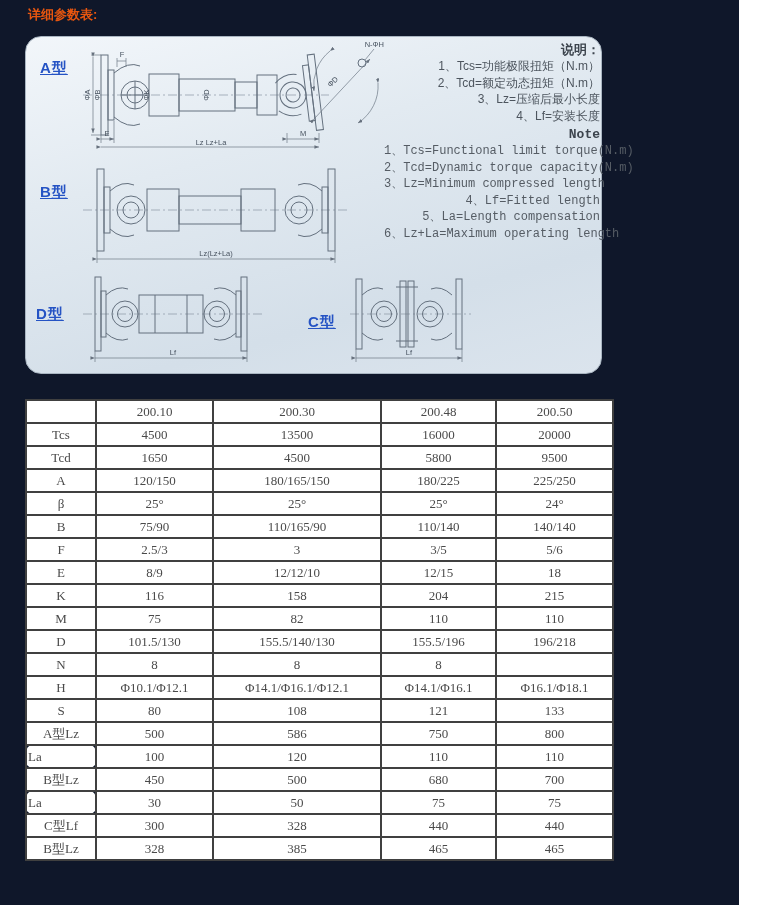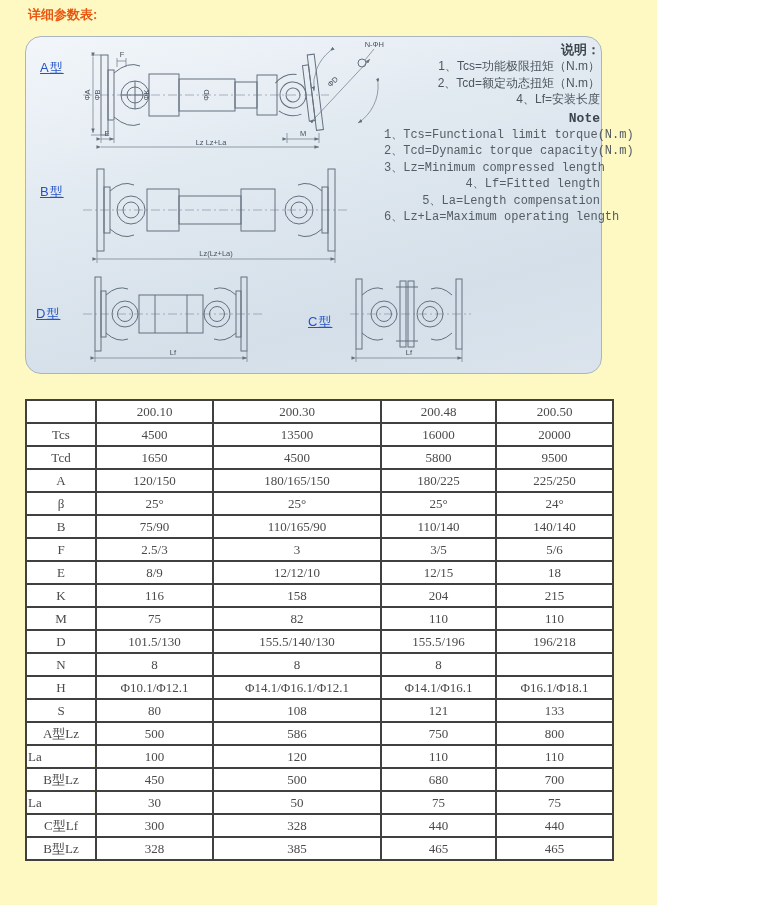--- a/index.html
+++ b/index.html
@@ -1,29 +1,29 @@
 <!DOCTYPE html>
 <html><head>
 <meta charset="utf-8">
 <style>
   * { margin:0; padding:0; box-sizing:border-box; }
   html,body { background:#ffffff; }
   body { font-family:"Liberation Sans", sans-serif; }
-  #page { position:relative; width:657px; height:905px; background:#fef9c3; overflow:hidden; }
+  #page { position:relative; width:739px; height:905px; background:#0f172a; overflow:hidden; }
 
   
   .page-title { position:absolute; left:28px; top:6px; font-size:13px; font-weight:bold; color:#e8560f; }
 
   
   .panel {
     position:absolute; left:25px; top:36px; width:577px; height:338px;
     border:1px solid #a9b5c1; border-radius:16px;
     background:linear-gradient(165deg,#f2f6fa 0%, #e2eaf1 35%, #d4dfe9 75%, #dbe4ed 100%);
   }
-  .type-label { position:absolute; color:#2553c4; font-weight:normal; font-size:13px; text-decoration:underline; letter-spacing:1px; }
+  .type-label { position:absolute; color:#2553c4; font-weight:bold; font-size:15px; text-decoration:underline; letter-spacing:1px; }
   .draw { position:absolute; overflow:visible; }
   .ln { stroke:#64707e; stroke-width:1; fill:none; }
   .cl { stroke:#8b97a4; stroke-width:0.7; stroke-dasharray:9 3 2 3; fill:none; }
   .dim { stroke:#6d7885; stroke-width:0.7; fill:none; }
   .dtx { font-family:"Liberation Sans", sans-serif; font-size:7.5px; fill:#47525f; }
 
   
   .notes { position:absolute; left:358px; top:4px; width:216px;text-align:right; }
   .notes-title { font-size:13px; font-weight:bold; color:#3c444d; line-height:17px; }
   .note-line { font-size:12px; color:#4d555e; line-height:16.5px; white-space:nowrap; }
@@ -183,20 +183,21 @@
       <path class="dim" d="M8,80 V93 M114,80 V93"></path>
       <line class="dim" x1="8" y1="89" x2="114" y2="89" marker-start="url(#arC)" marker-end="url(#arC)"></line>
       <text class="dtx" x="61" y="86" text-anchor="middle">Lf</text>
     </svg>
 
     <div class="notes">
       <div class="notes-title">说明：</div>
       <div>
           <div class="note-line">1、Tcs=功能极限扭矩（N.m）</div>
           <div class="note-line">2、Tcd=额定动态扭矩（N.m）</div>
+          <div class="note-line">3、Lz=压缩后最小长度</div>
           <div class="note-line">4、Lf=安装长度</div>
         </div>
       <div class="notes-en">
         <div class="notes-title">Note</div>
         <div>
             <div class="note-line">1、Tcs=Functional limit torque(N.m)</div>
             <div class="note-line">2、Tcd=Dynamic torque capacity(N.m)</div>
             <div class="note-line">3、Lz=Minimum compressed length</div>
             <div class="note-line">4、Lf=Fitted length</div>
             <div class="note-line">5、La=Length compensation</div>

